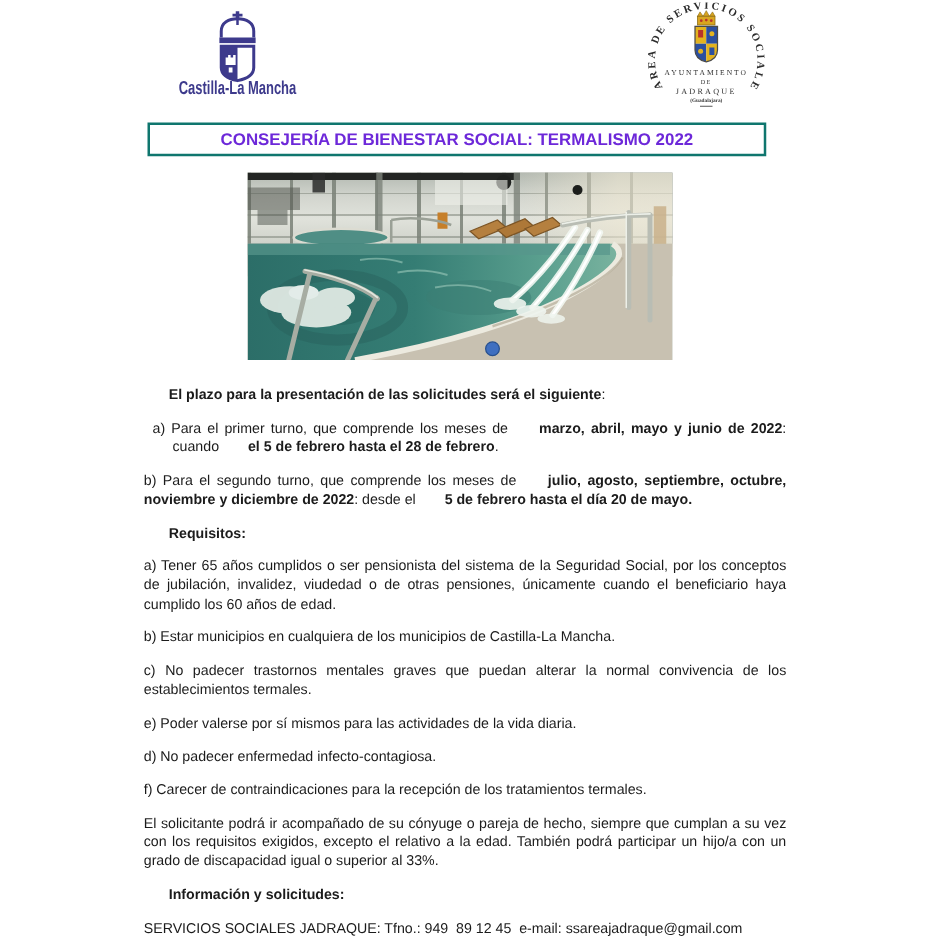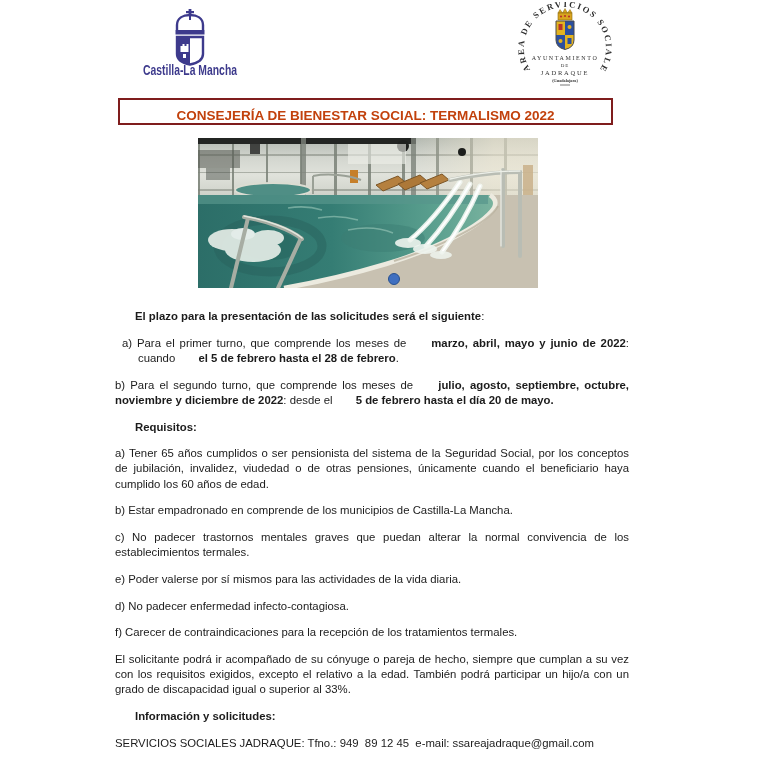--- a/index.html
+++ b/index.html
@@ -5,22 +5,22 @@
   html,body{margin:0;padding:0;background:#ffffff;}
   body{width:759px;height:759px;position:relative;font-family:"Liberation Sans",sans-serif;}
   .page{position:absolute;inset:0;background:#fff;overflow:hidden;}
 
   
   .clm-logo{position:absolute;left:140px;top:8px;width:100px;height:70px;}
   .seal{position:absolute;left:504px;top:2px;width:122px;height:92px;}
 
   
   .title-box{position:absolute;left:118px;top:98px;width:491px;height:23px;
-    border:2px solid #7f1d1d;display:flex;align-items:flex-end;justify-content:center;
-    font-weight:bold;font-size:13.5px;color:#c2410c;}
+    border:2px solid #0f766e;display:flex;align-items:center;justify-content:center;
+    font-weight:bold;font-size:13.5px;color:#6d28d9;}
 
   
   .photo{position:absolute;left:198px;top:138px;width:340px;height:150px;overflow:hidden;background:#ccd0c8;}
   .ph-windows{position:absolute;left:0;top:0;width:100%;height:57px;
     background:
       repeating-linear-gradient(90deg, rgba(122,129,119,.85) 0 2.5px, rgba(0,0,0,0) 2.5px 34px),
       repeating-linear-gradient(180deg, rgba(0,0,0,0) 0 16px, rgba(128,134,124,.55) 16px 17.5px),
       linear-gradient(180deg,#b2b8b0 0,#d3d6cf 35%,#e0e2db 65%,#cfd2ca 100%);}
   .ph-floor{position:absolute;left:0;top:57px;width:100%;height:26px;
     background:linear-gradient(180deg,#a9a69b,#c7c4b9);}
@@ -184,21 +184,21 @@
       </g>
     </svg>
   </div>
 
   <main class="body-text">
     <p><span class="b">El plazo para la presentación de las solicitudes será el siguiente</span><span>:</span></p>
     <p class="hang"><span>a) Para el primer turno, que comprende los meses de </span><span class="b">marzo, abril, mayo y junio de 2022</span><span>: cuando </span><span class="b">el 5 de febrero hasta el 28 de febrero</span><span>.</span></p>
     <p><span>b) Para el segundo turno, que comprende los meses de </span><span class="b">julio, agosto, septiembre, octubre, noviembre y diciembre de 2022</span><span>: desde el </span><span class="b">5 de febrero hasta el día 20 de mayo.</span></p>
     <p><span class="b">Requisitos:</span></p>
     <p><span>a) Tener 65 años cumplidos o ser pensionista del sistema de la Seguridad Social, por los conceptos de jubilación, invalidez, viudedad o de otras pensiones, únicamente cuando el beneficiario haya cumplido los 60 años de edad.</span></p>
-    <p><span>b) Estar empadronado en comprende de los municipios de Castilla-La Mancha.</span></p>
+    <p><span>b) Estar municipios en cualquiera de los municipios de Castilla-La Mancha.</span></p>
     <p><span>c) No padecer trastornos mentales graves que puedan alterar la normal convivencia de los establecimientos termales.</span></p>
     <p><span>e) Poder valerse por sí mismos para las actividades de la vida diaria.</span></p>
     <p><span>d) No padecer enfermedad infecto-contagiosa.</span></p>
     <p><span>f) Carecer de contraindicaciones para la recepción de los tratamientos termales.</span></p>
     <p><span>El solicitante podrá ir acompañado de su cónyuge o pareja de hecho, siempre que cumplan a su vez con los requisitos exigidos, excepto el relativo a la edad. También podrá participar un hijo/a con un grado de discapacidad igual o superior al 33%.</span></p>
     <p><span class="b">Información y solicitudes:</span></p>
     <p><span>SERVICIOS SOCIALES JADRAQUE: Tfno.: 949 &nbsp;89 12 45 &nbsp;e-mail: ssareajadraque@gmail.com</span></p>
   </main>
 
 </div>

